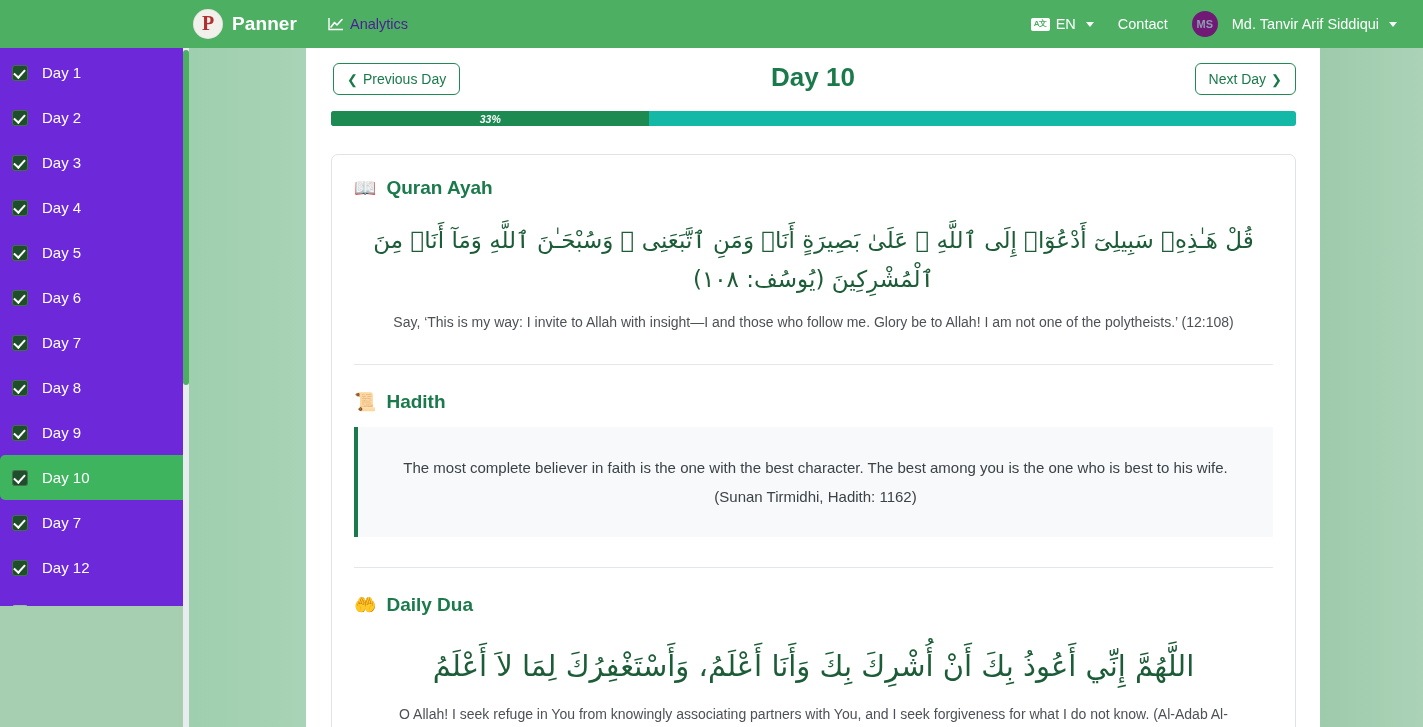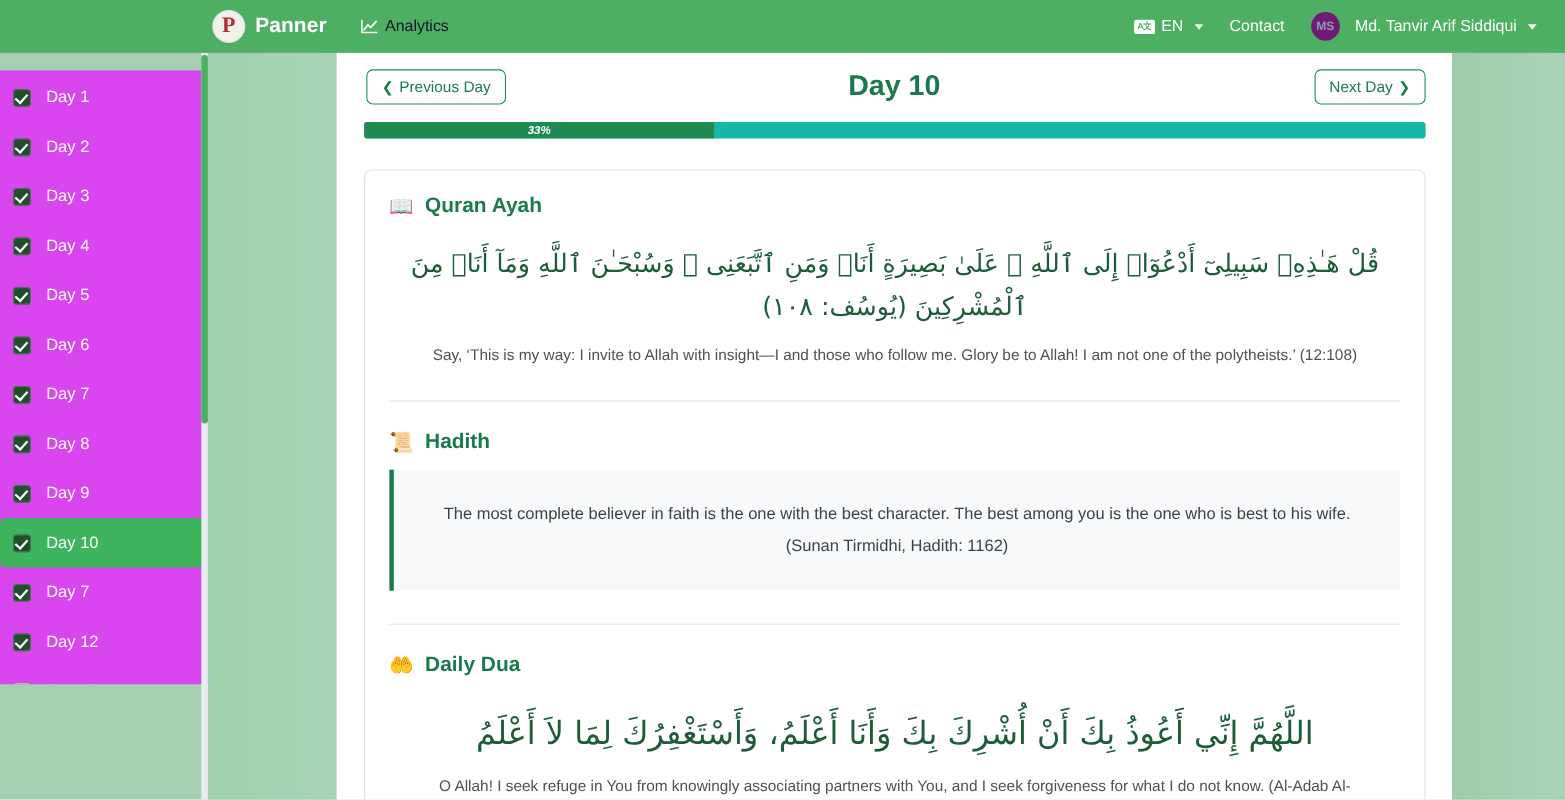--- a/index.html
+++ b/index.html
@@ -37,21 +37,21 @@
     font-size: 20px; font-weight: bold; color: #b03030;
     line-height: 1; font-family: "Liberation Serif", serif;
     position: relative; top: -1px;
   }
   .brand-name {
     font-size: 19px; font-weight: bold; color: #ffffff;
     letter-spacing: 0.1px;
   }
   .nav-link {
     display: flex; align-items: center; gap: 6px;
-    color: #0f172a; font-size: 14.5px;
+    color: #4c1d95; font-size: 14.5px;
     margin-left: 22px; text-decoration: none; white-space: nowrap;
   }
   .nav-right {
     position: absolute; right: 14px; top: 0; height: 48px;
     display: flex; align-items: center; gap: 0px;
   }
   .nav-item {
     display: flex; align-items: center; gap: 6px;
     color: #ffffff; font-size: 14.5px; padding: 0 12px;
     white-space: nowrap; text-decoration: none;
@@ -74,23 +74,23 @@
     display: inline-flex; align-items: center; justify-content: center;
     width: 19px; height: 13px; border-radius: 2px;
     background: #ffffff; color: #4caf62;
     font-size: 8px; font-weight: bold; letter-spacing: -0.5px;
     line-height: 1;
   }
   .chart-icon { width: 16px; height: 14px; display: block; }
 
   
   .sidebar {
-    position: absolute; left: 0; top: 64px;
+    position: absolute; left: 0; top: 48px;
     width: 189px; height: 558px;
-    background: #d946ef;
+    background: #6d28d9;
     overflow: hidden;
     z-index: 20;
   }
   .side-list { padding-top: 2px; }
   .side-item {
     height: 45px; display: flex; align-items: center;
     padding-left: 12px; gap: 14px;
     color: #ffffff; font-size: 15px;
     border-radius: 5px; margin: 0 0 0 0;
   }

